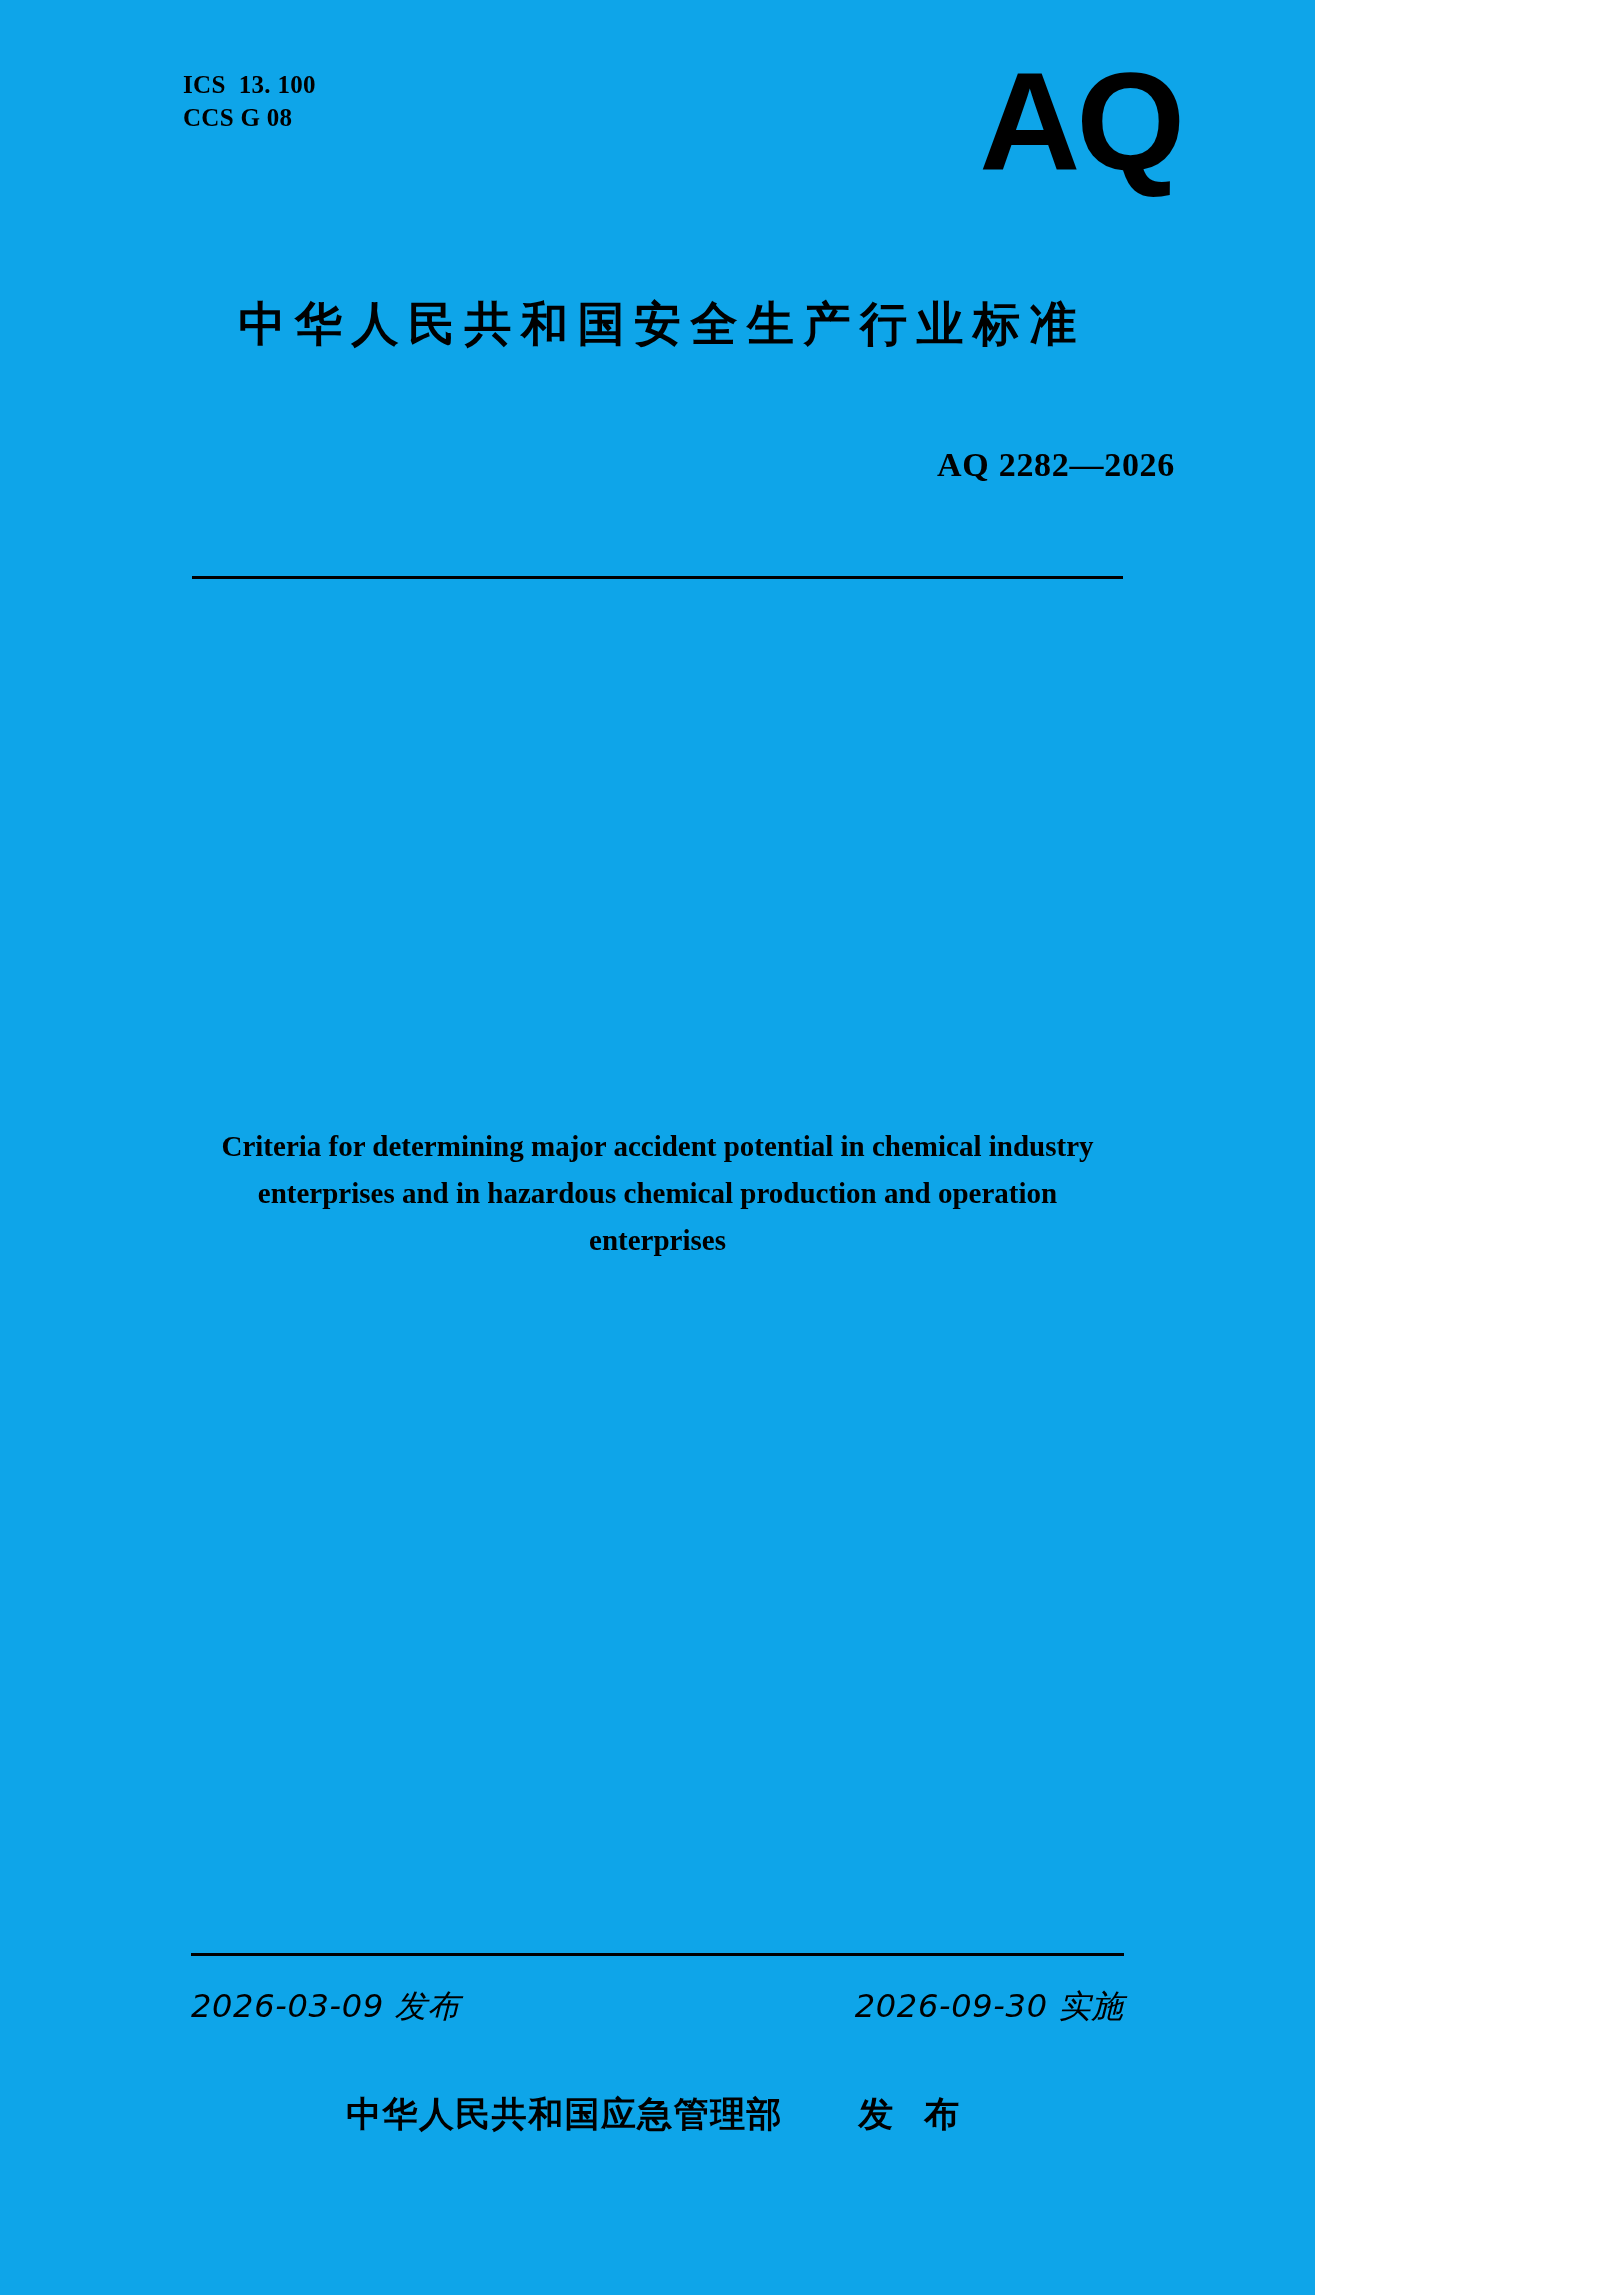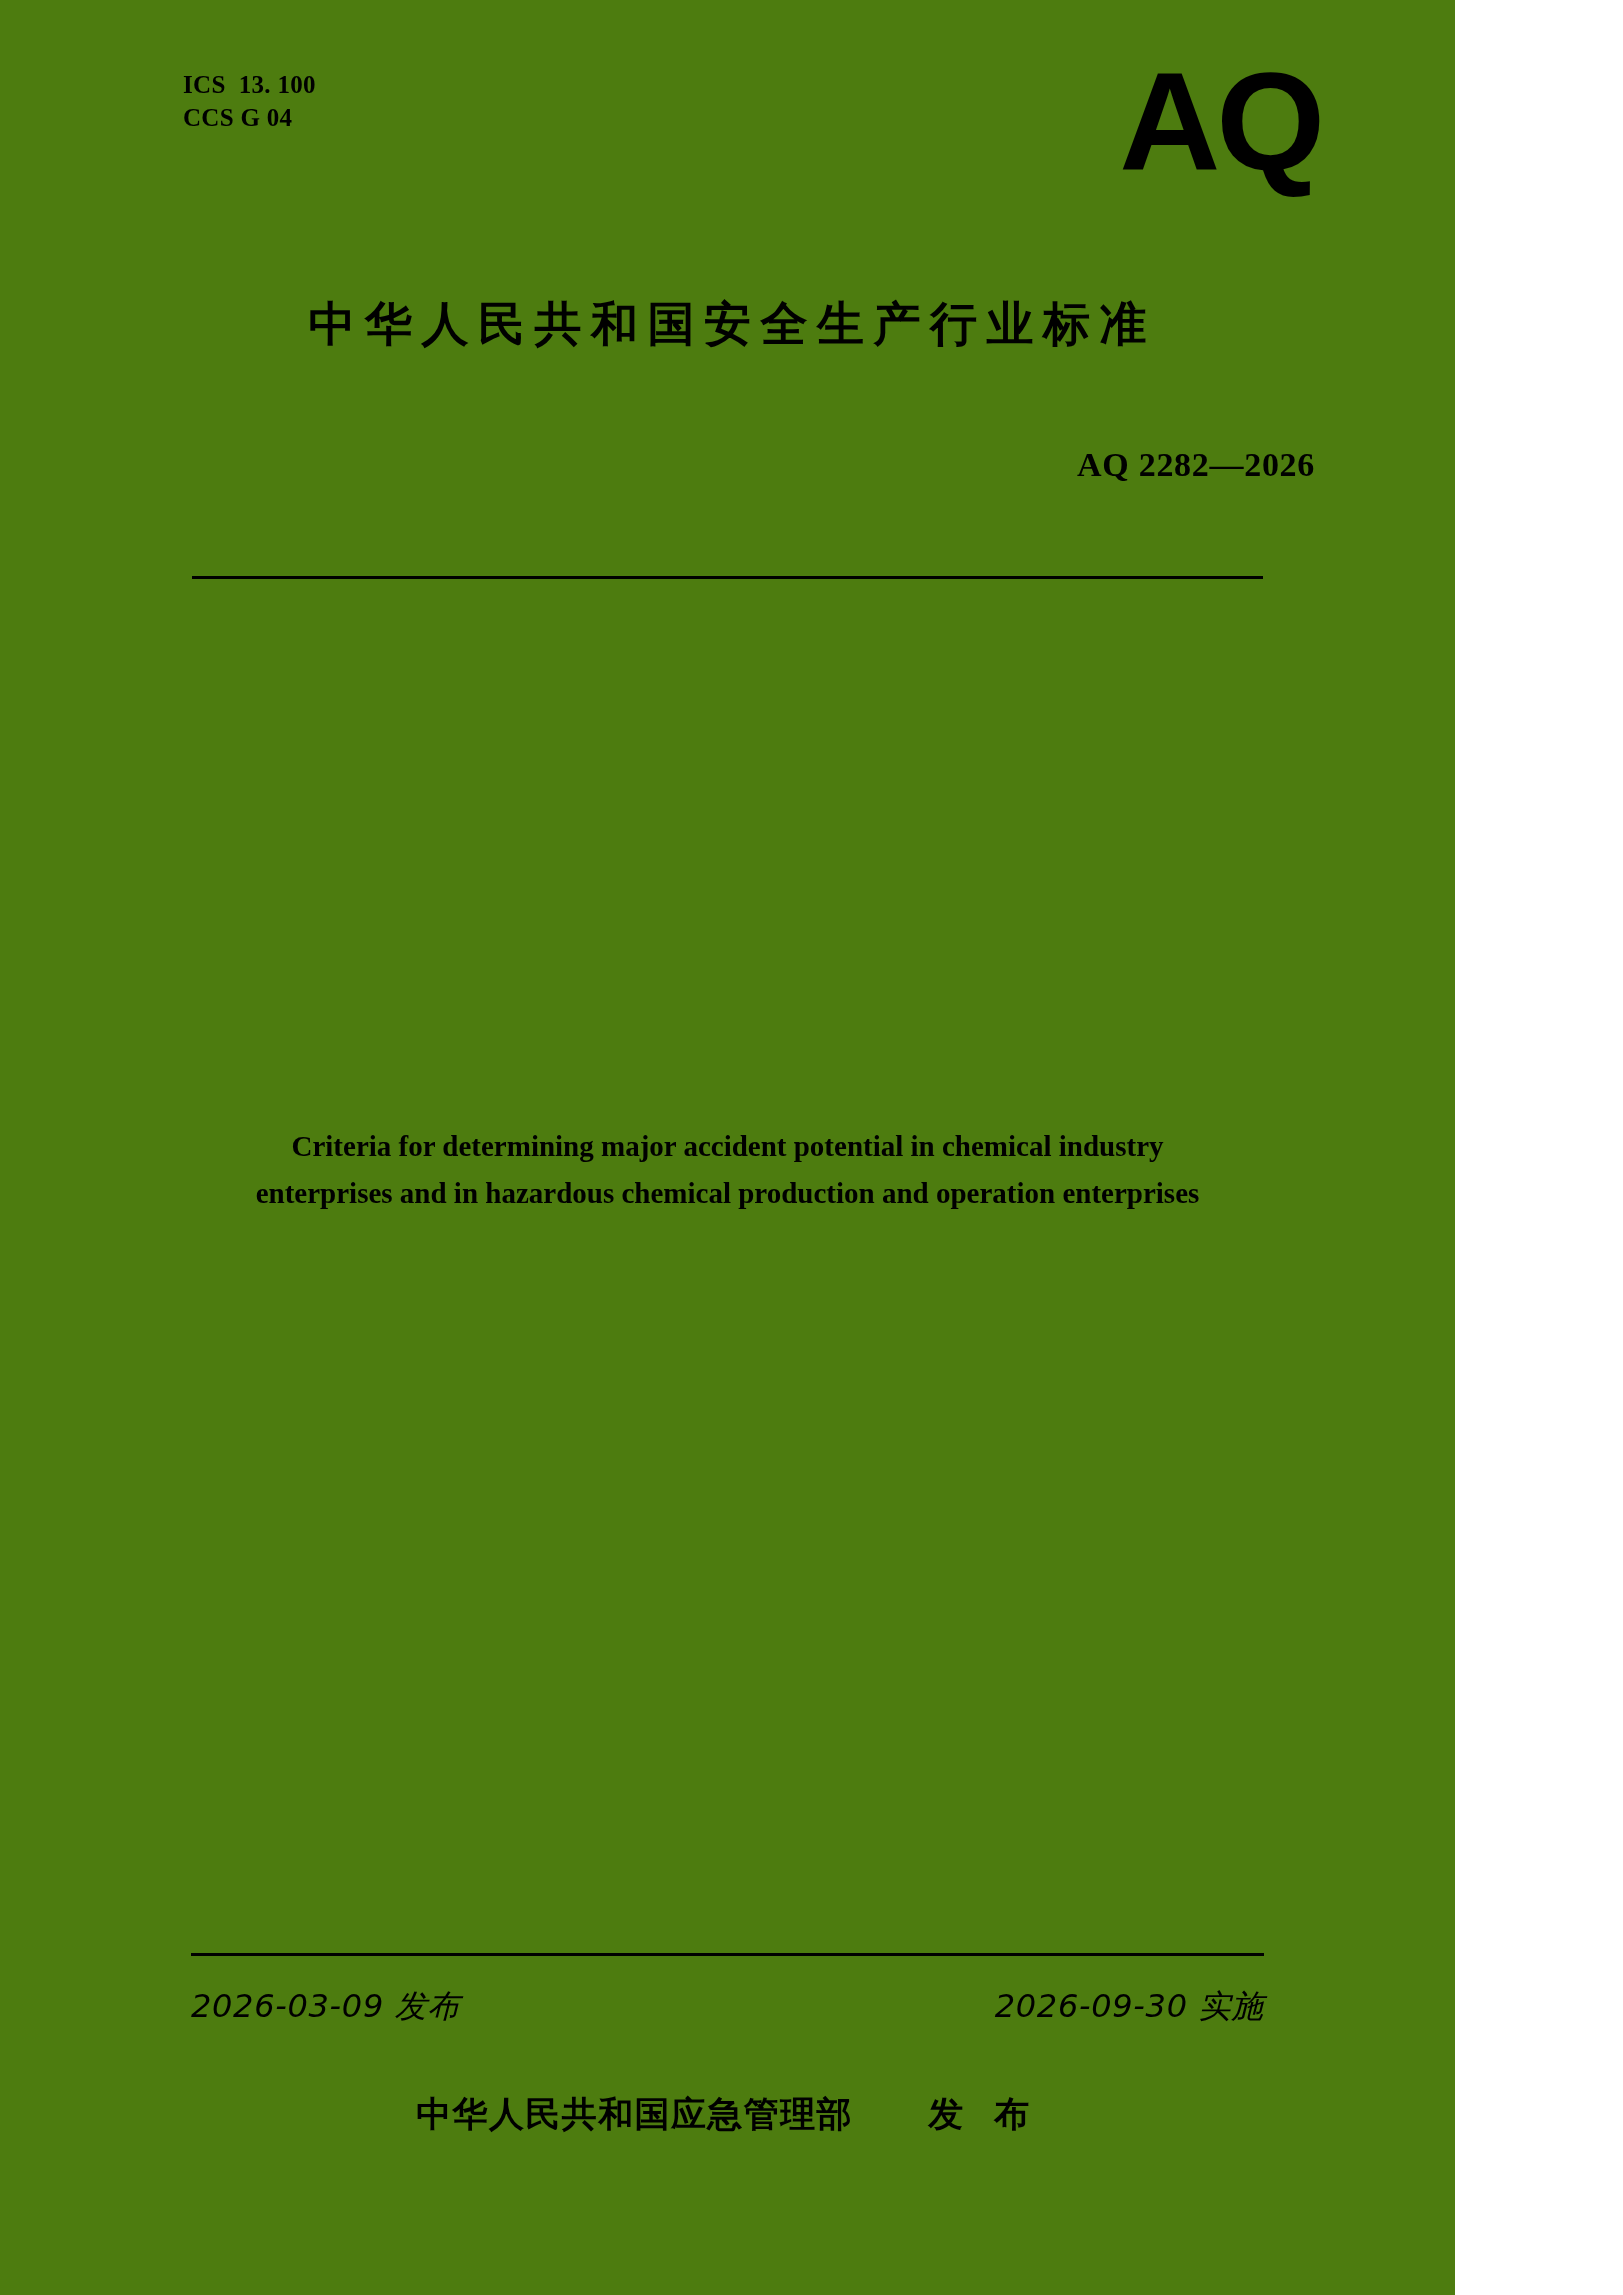--- a/index.html
+++ b/index.html
@@ -6,23 +6,23 @@
     margin: 0;
     padding: 0;
     background: #ffffff;
   }
   body {
     font-family: "Liberation Sans", sans-serif;
     color: #000000;
   }
   .page {
     position: relative;
-    width: 1455px;
+    width: 1315px;
     height: 2295px;
-    background: #4d7c0f;
+    background: #0ea5e9;
     box-sizing: border-box;
     overflow: hidden;
   }
 
   
   .ics-block {
     position: absolute;
     left: 183px;
     top: 68px;
     font-family: "Liberation Serif", serif;
@@ -158,21 +158,21 @@
     letter-spacing: 9.5px;
   }
 </style>
 </head>
 <body>
 
 <div class="page">
 
   <div class="ics-block">
     <div>ICS  13. 100</div>
-    <div>CCS G 04</div>
+    <div>CCS G 08</div>
   </div>
 
   <div class="aq-logo">AQ</div>
 
   <div class="nat-title">中华人民共和国安全生产行业标准</div>
 
   <div class="std-code">AQ 2282—2026</div>
 
   <div class="rule-top"></div>
 

